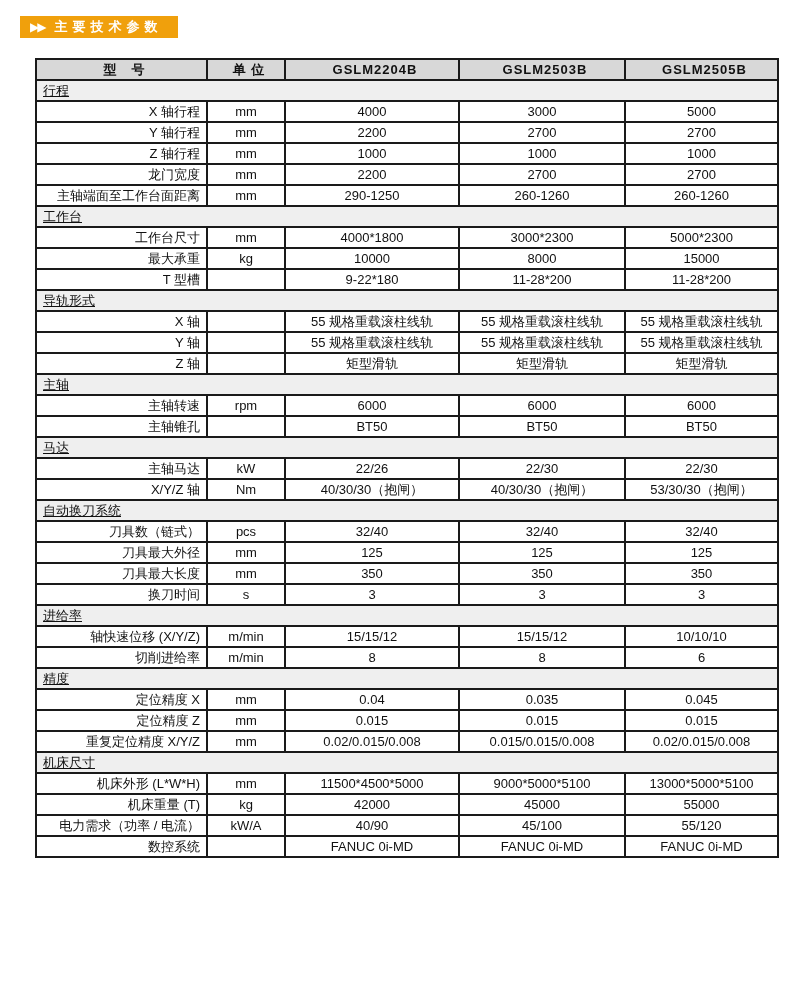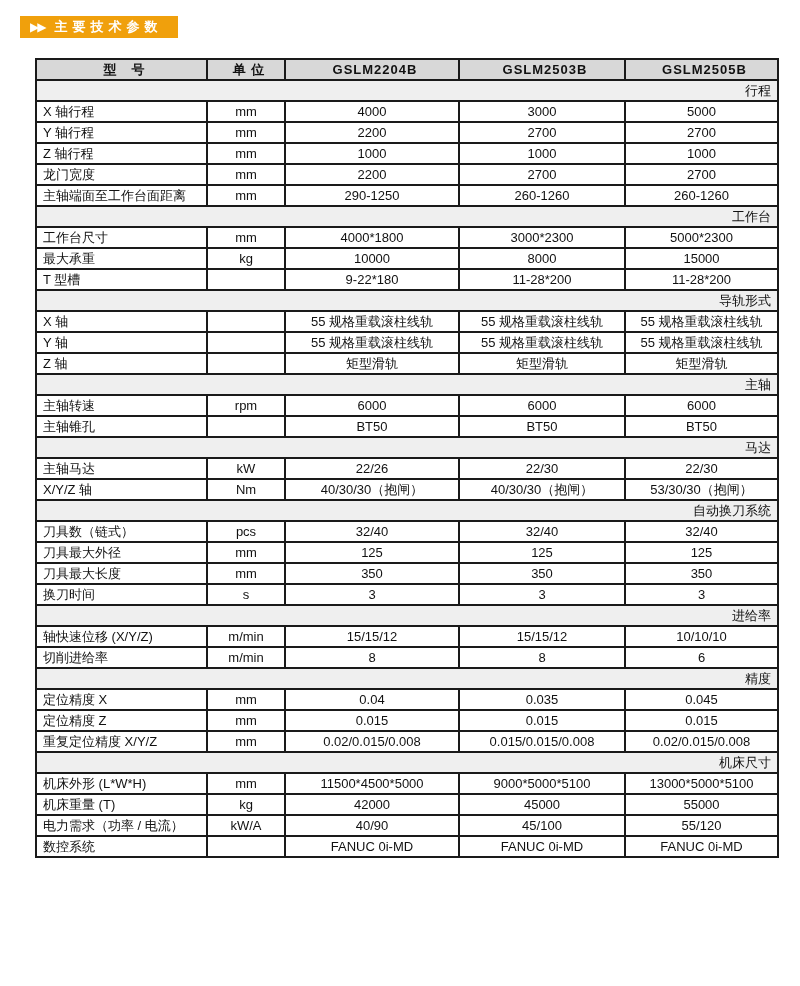--- a/index.html
+++ b/index.html
@@ -31,23 +31,23 @@
   table.spec th, table.spec td {
     border: 2px solid #1a1a1a; height: 21px; padding: 0 6px;
     overflow: hidden; white-space: nowrap;
   }
   table.spec th {
     background: var(--header-bg, #D8D8D8); font-weight: bold;
     text-align: center; letter-spacing: 1px; padding-left: 12px;
   }
   td.section {
     background: var(--section-bg, #EFEFEF);
-    text-align: right; padding-left: 8px;
-  }
-  td.label { text-align: left; padding-left: 8px; }
+    text-align: left; padding-left: 8px; text-decoration: underline;
+  }
+  td.label { text-align: right; padding-left: 8px; }
   td.unit, td.val { text-align: center; }
 </style>
 </head>
 <body style="--banner-bg: #F0A00C; --header-bg: #D8D8D8; --section-bg: #EFEFEF;">
 
 <div class="banner">
   <span class="arrows">▶▶</span>
   <span class="banner-title">主要技术参数</span>
 </div>
 

